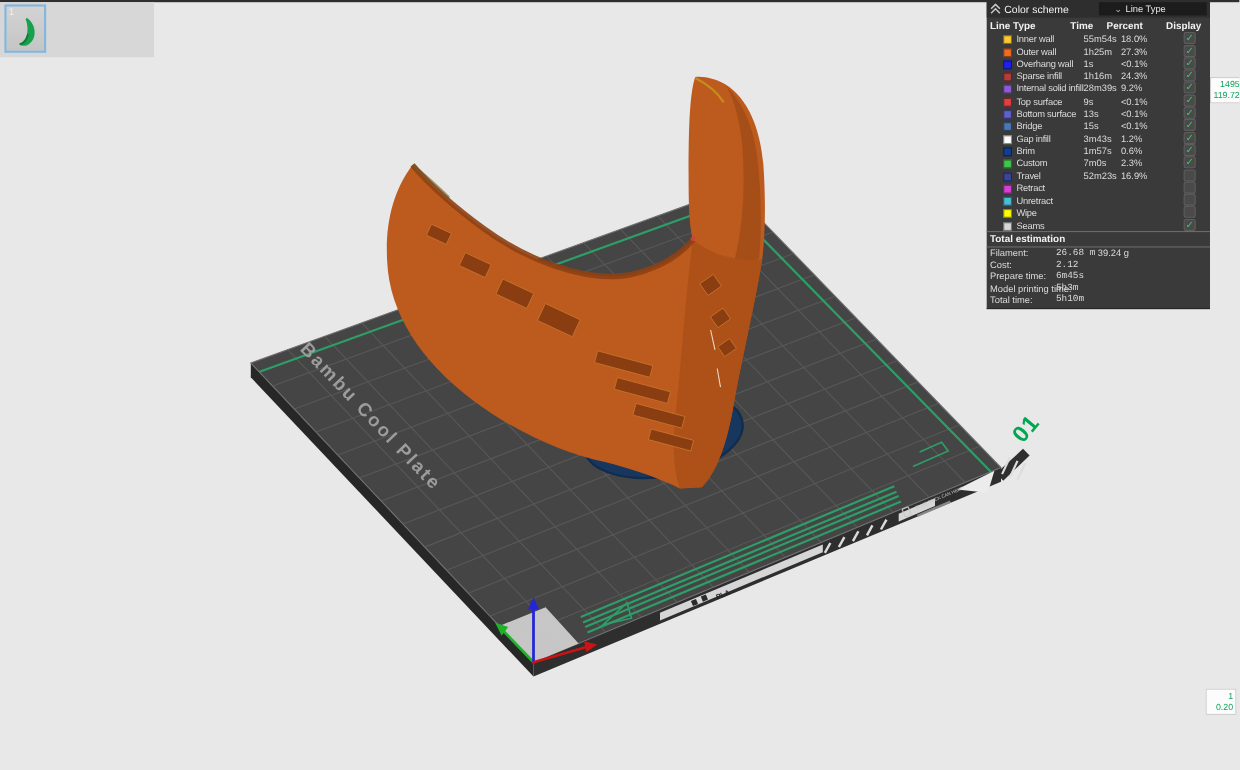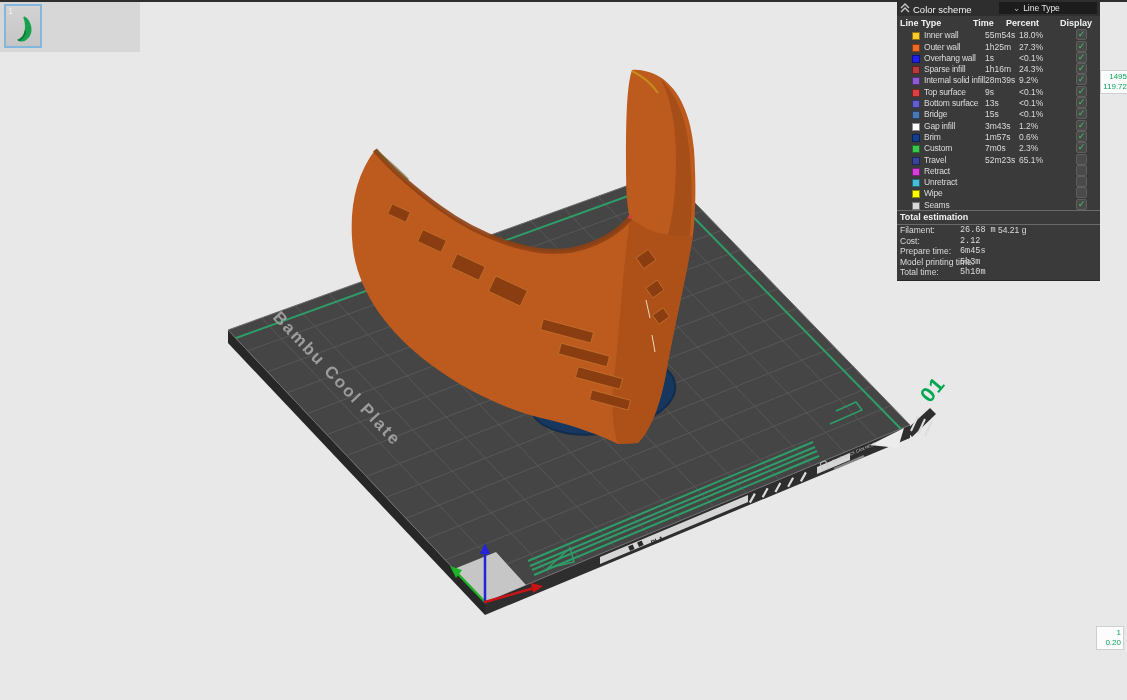--- a/index.html
+++ b/index.html
@@ -283,21 +283,21 @@
           <span class="swatch" style="background:#3EC54B"></span>
           <span class="lname">Custom</span>
           <span class="ltime">7m0s</span>
           <span class="lpct">2.3%</span>
           <span class="lchk">✓</span>
         </div>
         <div class="lrow">
           <span class="swatch" style="background:#39459A"></span>
           <span class="lname">Travel</span>
           <span class="ltime">52m23s</span>
-          <span class="lpct">65.1%</span>
+          <span class="lpct">16.9%</span>
           <span class="lchk"></span>
         </div>
         <div class="lrow">
           <span class="swatch" style="background:#DA3DDA"></span>
           <span class="lname">Retract</span>
           <span class="ltime"></span>
           <span class="lpct"></span>
           <span class="lchk"></span>
         </div>
         <div class="lrow">
@@ -321,21 +321,21 @@
           <span class="lpct"></span>
           <span class="lchk">✓</span>
         </div>
       </div>
     <div class="total">
       <div class="ttitle">Total estimation</div>
       <div id="est-rows">
           <div class="erow">
             <span class="elabel">Filament:</span>
             <span class="eval">26.68 m</span>
-            <span class="eval2">54.21 g</span>
+            <span class="eval2">39.24 g</span>
           </div>
           <div class="erow">
             <span class="elabel">Cost:</span>
             <span class="eval">2.12</span>
             <span class="eval2"></span>
           </div>
           <div class="erow">
             <span class="elabel">Prepare time:</span>
             <span class="eval">6m45s</span>
             <span class="eval2"></span>

